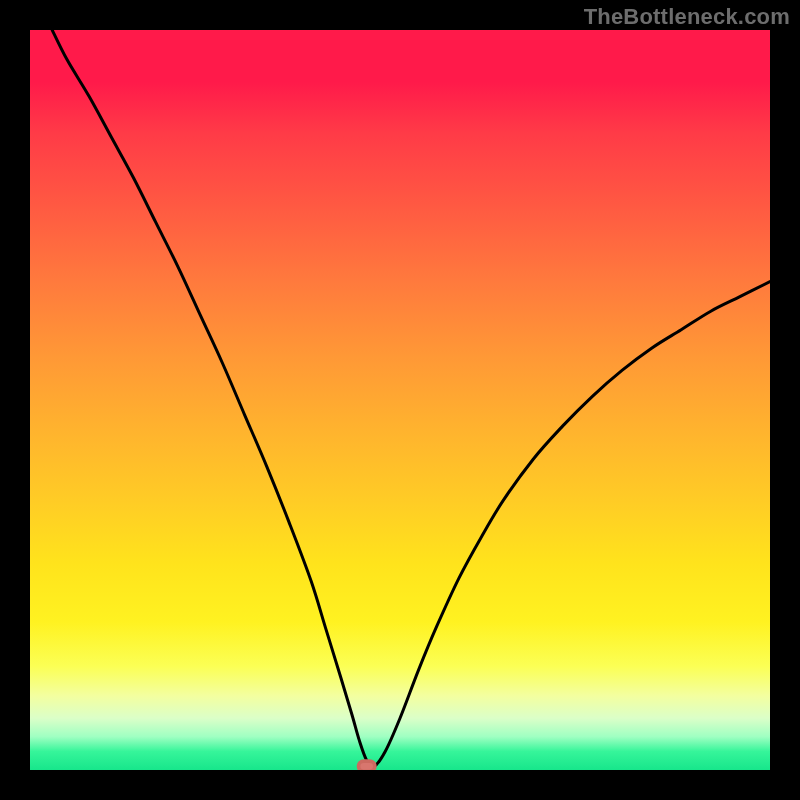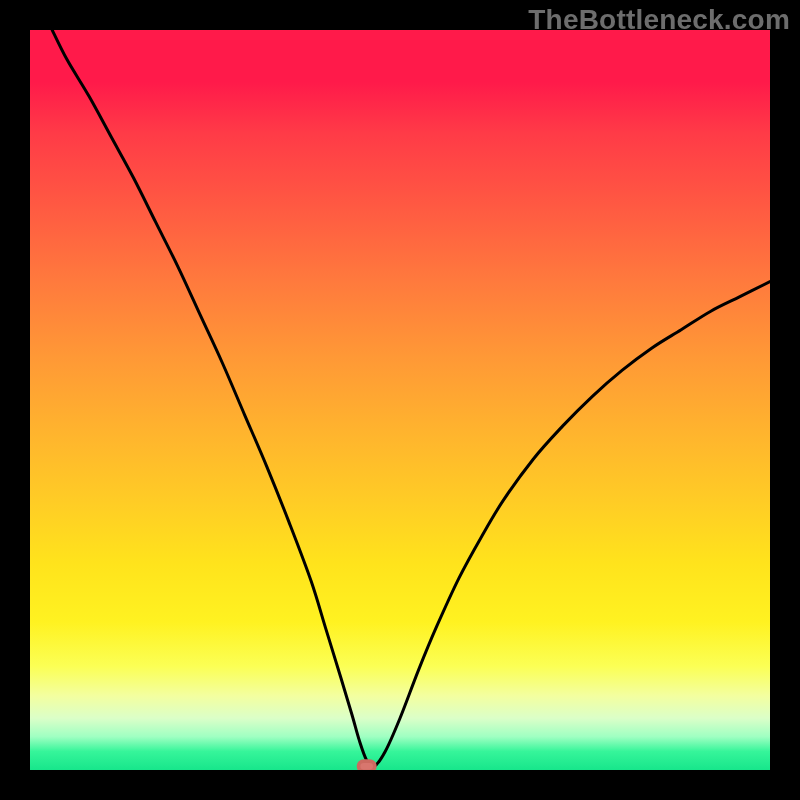--- a/index.html
+++ b/index.html
@@ -15,21 +15,21 @@
     position: relative;
     width: 800px;
     height: 800px;
     background: #000;
   }
   .watermark {
     position: absolute;
     top: 4px;
     right: 10px;
     color: #6d6d6d;
-    font-size: 28px;
+    font-size: 22px;
     font-weight: 600;
     letter-spacing: 0.2px;
     z-index: 50;
     user-select: none;
   }
   .plot-area {
     position: absolute;
     left: 30px;
     top: 30px;
     width: 740px;

